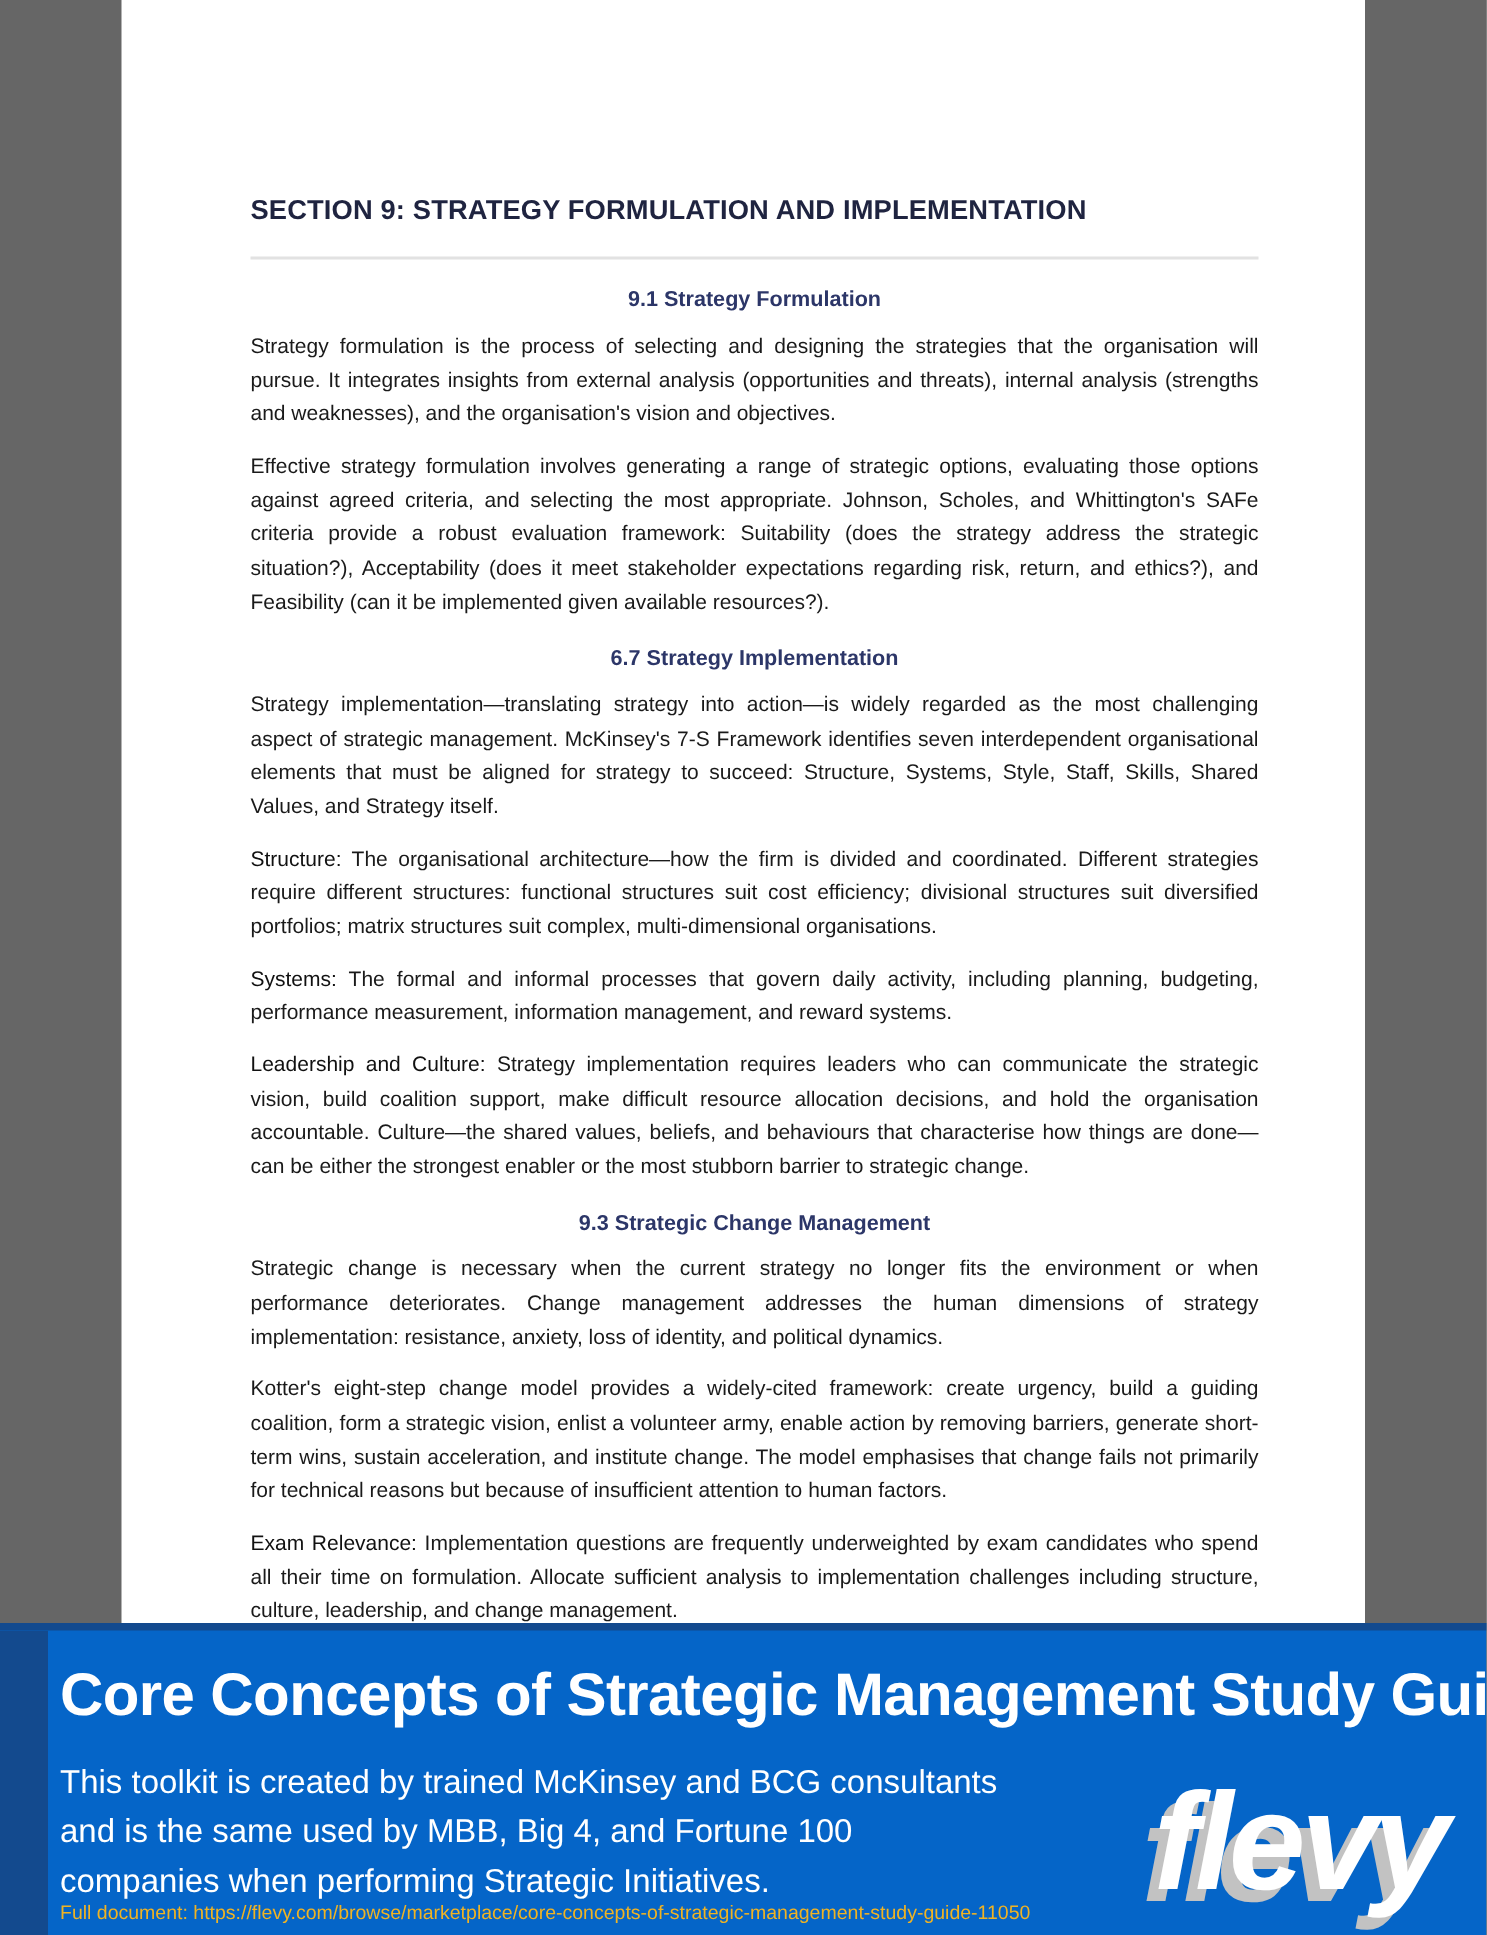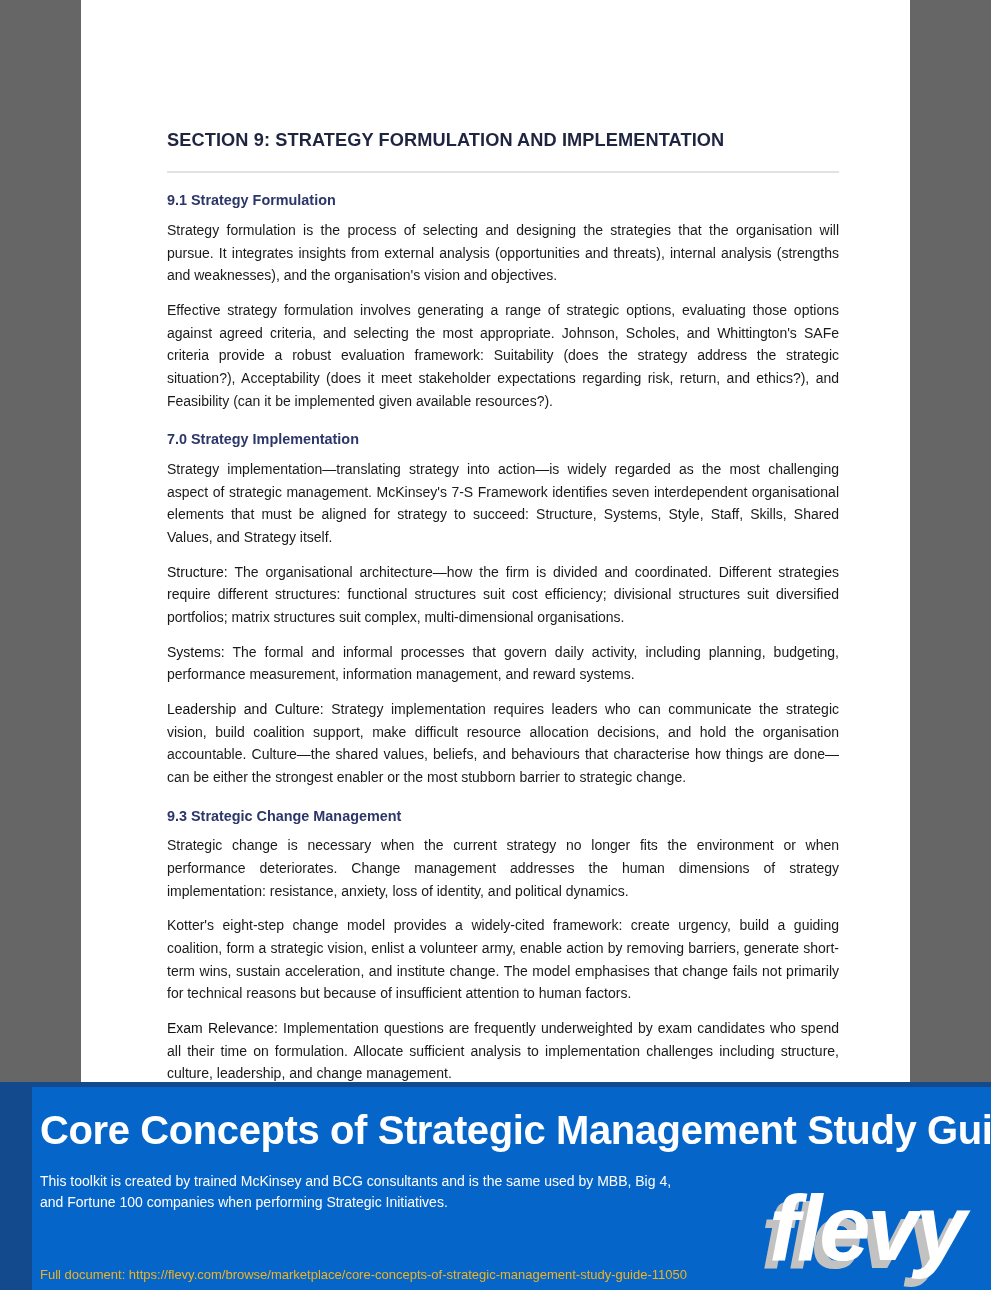--- a/index.html
+++ b/index.html
@@ -42,20 +42,21 @@
     background: #e2e2e2;
     margin: 0 0 18px 0;
   }
 
   h2.sub {
     font-size: 14.4px;
     font-weight: bold;
     color: #2c3668;
     margin: 18px 0 9px 0;
     line-height: 1.3;
+    text-align: center;
   }
   h2.sub.first { margin-top: 2px; }
 
   p.body {
     font-size: 14px;
     color: #1a1a1a;
     line-height: 1.62;
     text-align: justify;
     margin: 0 0 12px 0;
   }
@@ -90,21 +91,21 @@
     font-weight: bold;
     color: #ffffff;
     letter-spacing: -0.4px;
     line-height: 1;
   }
   .banner-title .paren { font-weight: normal; }
   .banner-sub {
     position: absolute;
     left: 0; top: 84px;
     width: 640px;
-    font-size: 14px;
+    font-size: 22px;
     color: #ffffff;
     line-height: 1.5;
   }
   .banner-url {
     position: absolute;
     left: 0; top: 180px;
     font-size: 13px;
     color: #f0b323;
     white-space: nowrap;
   }
@@ -133,21 +134,21 @@
   <div class="page">
     <div class="page-inner">
 
       <h1 class="doc-title">SECTION 9: STRATEGY FORMULATION AND IMPLEMENTATION</h1>
       <div class="title-rule"></div>
 
       <h2 class="sub first">9.1 Strategy Formulation</h2>
       <p class="body">Strategy formulation is the process of selecting and designing the strategies that the organisation will pursue. It integrates insights from external analysis (opportunities and threats), internal analysis (strengths and weaknesses), and the organisation's vision and objectives.</p>
       <p class="body">Effective strategy formulation involves generating a range of strategic options, evaluating those options against agreed criteria, and selecting the most appropriate. Johnson, Scholes, and Whittington's SAFe criteria provide a robust evaluation framework: Suitability (does the strategy address the strategic situation?), Acceptability (does it meet stakeholder expectations regarding risk, return, and ethics?), and Feasibility (can it be implemented given available resources?).</p>
 
-      <h2 class="sub">7.0 Strategy Implementation</h2>
+      <h2 class="sub">6.7 Strategy Implementation</h2>
       <p class="body">Strategy implementation—translating strategy into action—is widely regarded as the most challenging aspect of strategic management. McKinsey's 7-S Framework identifies seven interdependent organisational elements that must be aligned for strategy to succeed: Structure, Systems, Style, Staff, Skills, Shared Values, and Strategy itself.</p>
       <p class="body"><b>Structure:</b><span> The organisational architecture—how the firm is divided and coordinated. Different strategies require different structures: functional structures suit cost efficiency; divisional structures suit diversified portfolios; matrix structures suit complex, multi-dimensional organisations.</span></p>
       <p class="body"><b>Systems:</b><span> The formal and informal processes that govern daily activity, including planning, budgeting, performance measurement, information management, and reward systems.</span></p>
       <p class="body"><b>Leadership and Culture:</b><span> Strategy implementation requires leaders who can communicate the strategic vision, build coalition support, make difficult resource allocation decisions, and hold the organisation accountable. Culture—the shared values, beliefs, and behaviours that characterise how things are done—can be either the strongest enabler or the most stubborn barrier to strategic change.</span></p>
 
       <h2 class="sub">9.3 Strategic Change Management</h2>
       <p class="body">Strategic change is necessary when the current strategy no longer fits the environment or when performance deteriorates. Change management addresses the human dimensions of strategy implementation: resistance, anxiety, loss of identity, and political dynamics.</p>
       <p class="body">Kotter's eight-step change model provides a widely-cited framework: create urgency, build a guiding coalition, form a strategic vision, enlist a volunteer army, enable action by removing barriers, generate short-term wins, sustain acceleration, and institute change. The model emphasises that change fails not primarily for technical reasons but because of insufficient attention to human factors.</p>
       <p class="body"><b>Exam Relevance:</b><span> Implementation questions are frequently underweighted by exam candidates who spend all their time on formulation. Allocate sufficient analysis to implementation challenges including structure, culture, leadership, and change management.</span></p>
 

